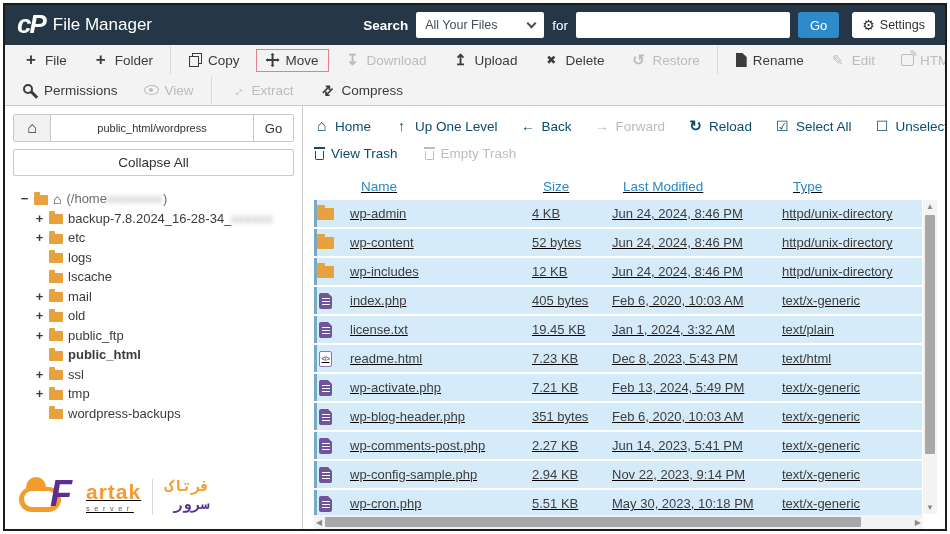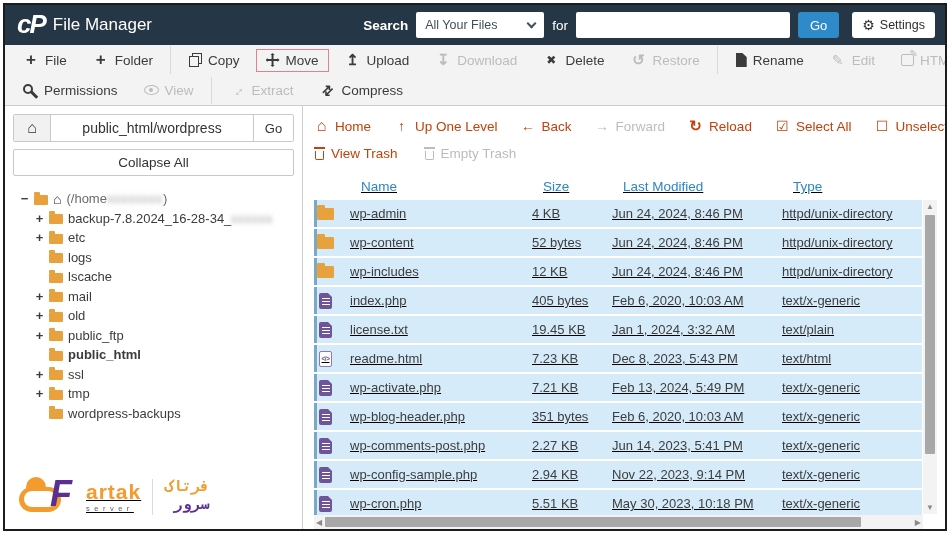--- a/index.html
+++ b/index.html
@@ -59,21 +59,21 @@
   .i-htmledit::after { content:"✎"; position:absolute; right:-5px; top:-7px; font-size:10px; }
 
   
   .main { flex:1; display:flex; overflow:hidden; }
 
   
   .sidebar { width:297px; flex:0 0 297px; position:relative; padding:8px 8px 0 8px; overflow:hidden; }
   .pathbar { display:flex; height:28px; border:1px solid #c9c9c9; border-radius:2px; overflow:hidden; }
   .home-btn { width:37px; background:#f1f1f1; border:none; border-right:1px solid #c9c9c9; display:flex; align-items:center;
               justify-content:center; font-size:16px; color:#333; cursor:pointer; }
-  .path-input { flex:1; border:none; text-align:center; font-size:14px; color:#333; min-width:0; outline:none; }
+  .path-input { flex:1; border:none; text-align:center; font-size:11px; color:#333; min-width:0; outline:none; }
   .path-go { width:40px; background:#fff; border:none; border-left:1px solid #c9c9c9; font-size:13px; color:#333; cursor:pointer; font-family:inherit; }
   .collapse-btn { margin-top:7px; width:100%; height:27px; background:#fff; border:1px solid #c9c9c9; border-radius:2px;
                   font-size:13.5px; color:#333; cursor:pointer; font-family:inherit; }
   .tree { margin-top:13px; padding-left:7px; font-size:13px; color:#3b3b3b; }
   .titem { display:flex; align-items:center; height:19.5px; gap:5px; cursor:pointer; }
   .titem.lvl1 { padding-left:15px; }
   .texp { width:9px; font-weight:bold; color:#3b3b3b; text-align:center; font-size:13px; flex:0 0 auto; }
   .tfold { width:14px; height:10px; background:#e8a23d; border-radius:1px; position:relative; flex:0 0 auto; margin-top:2px; }
   .tfold::before { content:""; position:absolute; top:-3px; left:0; width:6px; height:3px; background:#e8a23d; border-radius:1px 1px 0 0; }
   .thouse { display:none; font-weight:bold; font-size:14px; color:#333; }
@@ -94,21 +94,21 @@
   .server { color:#5c5c5c; font-size:7.5px; letter-spacing:4.5px; margin-top:3px; }
   .bdiv { width:1px; height:36px; background:#d9d9d9; }
   .farsi { text-align:right; font-family:Liberation Mono, monospace; line-height:1.2; }
   .fa-top { color:#f39b2d; font-size:15px; font-weight:bold; }
   .fa-bottom { color:#5b2f91; font-size:15px; font-weight:bold; }
 
   
   .filepane { flex:1; border-left:1px solid #cccccc; padding:7px 8px 0 11px; display:flex; flex-direction:column; overflow:hidden; }
   .navrow { display:flex; gap:23px; height:26px; align-items:center; flex:0 0 auto; }
   .trashrow { display:flex; gap:26px; height:29px; align-items:center; flex:0 0 auto; }
-  .nav-link { display:inline-flex; align-items:center; gap:6px; color:#c2410c; font-size:13.5px; cursor:pointer; text-decoration:none; white-space:nowrap; }
+  .nav-link { display:inline-flex; align-items:center; gap:6px; color:#0c4a6e; font-size:13.5px; cursor:pointer; text-decoration:none; white-space:nowrap; }
   .nav-link.disabled { color:#bcbcbc; cursor:default; }
   .nicon { display:inline-flex; align-items:center; justify-content:center; width:15px; }
   .n-home::before { content:"⌂"; font-weight:bold; font-size:16px; }
   .n-up::before { content:"↑"; font-weight:bold; font-size:14px; }
   .n-back::before { content:"←"; font-weight:bold; font-size:14px; }
   .n-forward::before { content:"→"; font-weight:bold; font-size:14px; }
   .n-reload::before { content:"↻"; font-weight:bold; font-size:15px; }
   .n-checked::before { content:"☑"; font-size:14px; }
   .n-unchecked::before { content:"☐"; font-size:14px; }
   .n-trash { position:relative; width:11px; height:13px; }
@@ -183,28 +183,28 @@
         <button class="tbtn enabled">
           <span class="tico i-copy"></span>
           <span>Copy</span>
         </button>
 
         <button class="tbtn enabled framed">
           <span class="tico i-move"></span>
           <span>Move</span>
         </button>
 
-        <button class="tbtn enabled">
-          <span class="tico i-upload"></span>
-          <span>Upload</span>
-        </button>
-
         <button class="tbtn disabled">
           <span class="tico i-download"></span>
           <span>Download</span>
+        </button>
+
+        <button class="tbtn enabled">
+          <span class="tico i-upload"></span>
+          <span>Upload</span>
         </button>
 
         <button class="tbtn enabled">
           <span class="tico i-delete"></span>
           <span>Delete</span>
         </button>
 
         <button class="tbtn disabled sep-after">
           <span class="tico i-restore"></span>
           <span>Restore</span>

